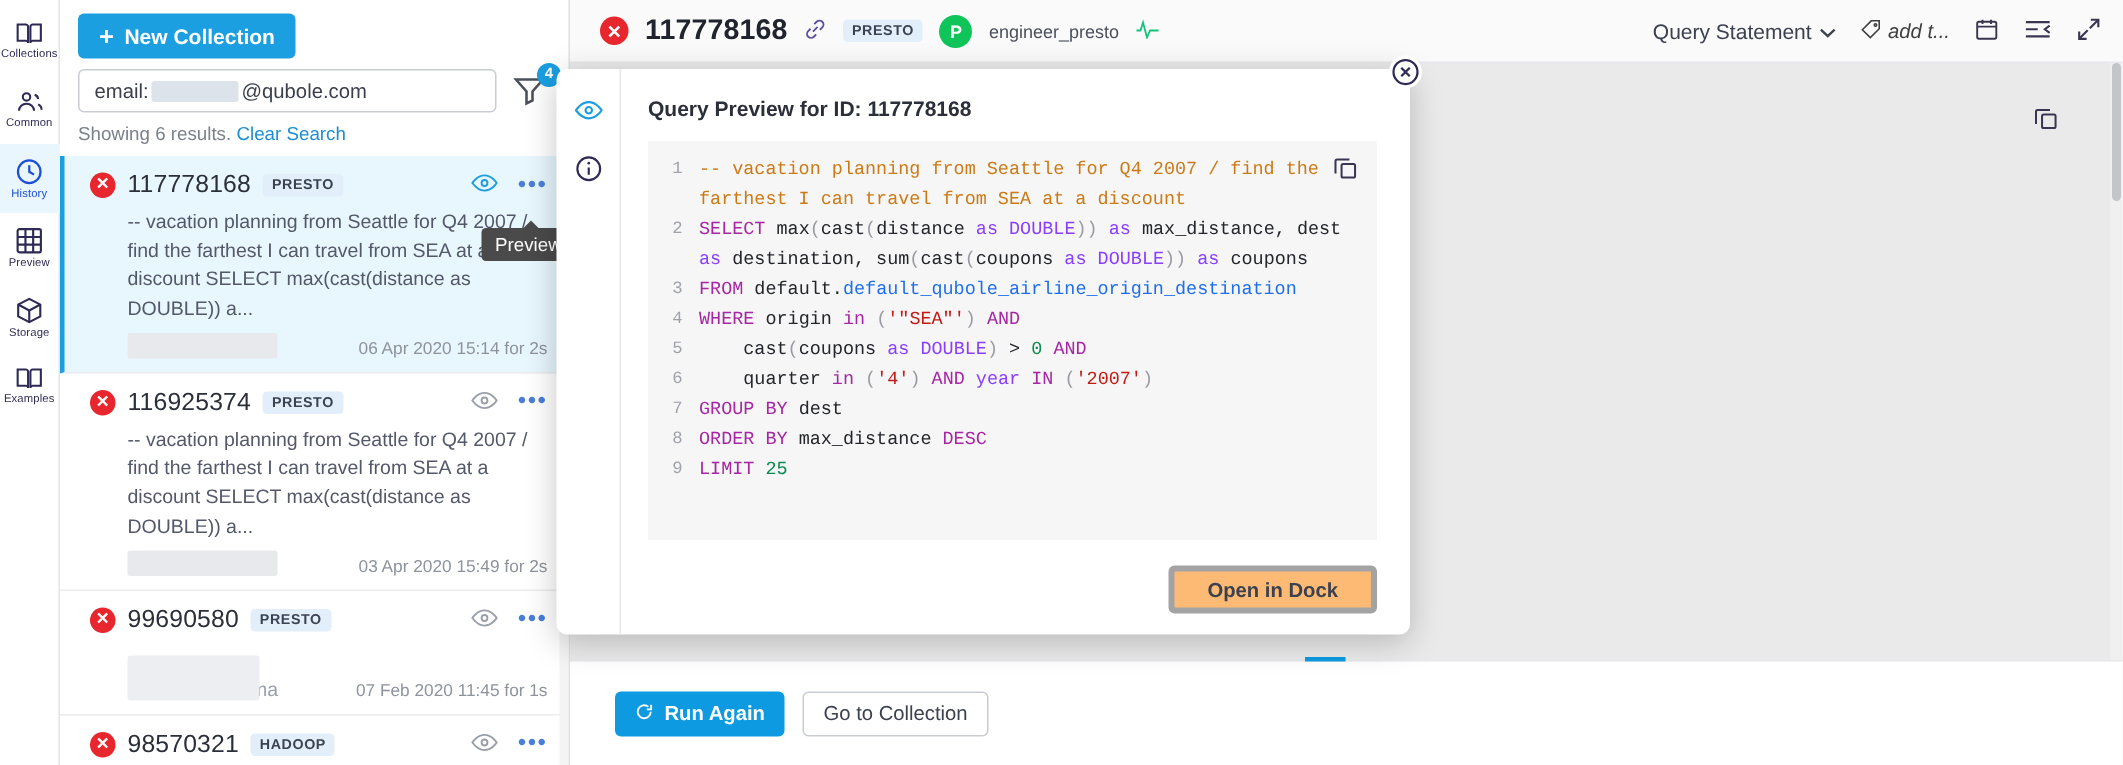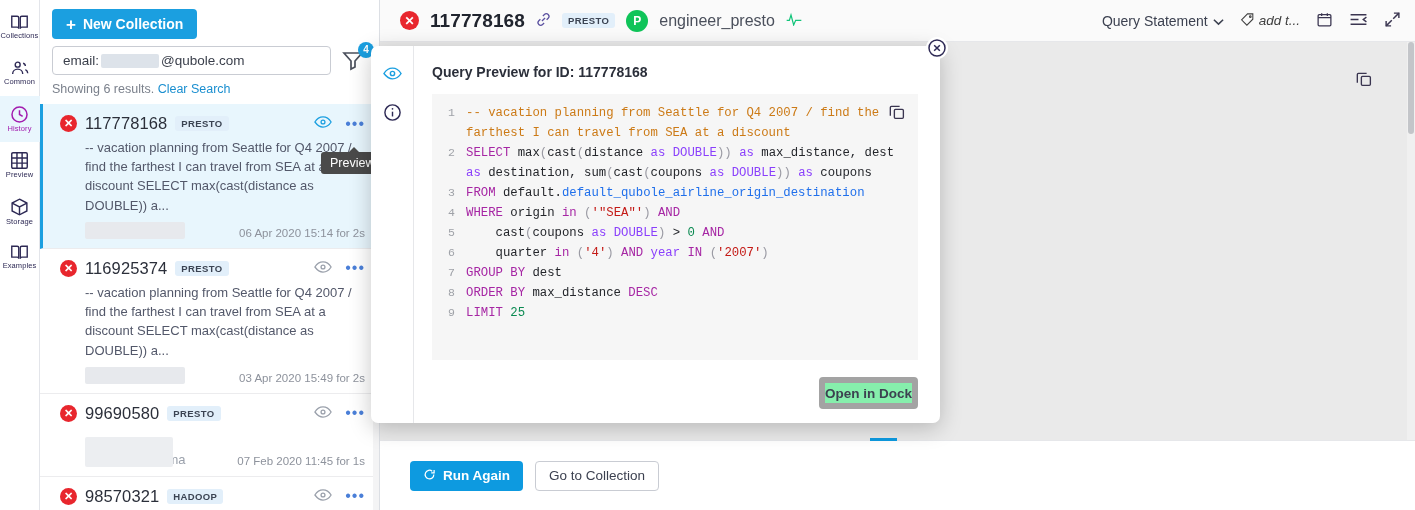--- a/index.html
+++ b/index.html
@@ -18,21 +18,21 @@
     width:40px; flex:0 0 40px; background:#ffffff;
     border-right:1px solid #e3e5ea;
     display:flex; flex-direction:column; align-items:center;
     padding-top:4px;
   }
   .rail-item {
     width:40px; height:46px; display:flex; flex-direction:column;
     align-items:center; justify-content:center; gap:1px; cursor:pointer;
     color:#2e2a55;
   }
-  .rail-item.active { background:#e9f6fd; color:#a21caf; }
+  .rail-item.active { background:#e9f6fd; color:#1d4ed8; }
   .rail-item .r-label { font-size:7.5px; letter-spacing:.1px; line-height:1; }
   .rail-item svg { display:block; }
 
   
   .listpanel {
     width:340px; flex:0 0 340px; background:#fff;
     border-right:1px solid #dcdfe4;
     display:flex; flex-direction:column; position:relative;
   }
   .newcol-wrap { padding:9px 12px 7px 12px; }
@@ -96,21 +96,21 @@
   .main { flex:1; display:flex; flex-direction:column; background:#fff; position:relative; min-width:0; }
   .topbar {
     height:42px; flex:0 0 42px; background:#fafafa; border-bottom:1px solid #e6e7ea;
     display:flex; align-items:center; padding:0 14px 0 20px; gap:11px;
   }
   .topbar .qid { font-size:19px; font-weight:bold; color:#20242e; }
   .avatar {
     width:22px; height:22px; border-radius:50%; background:#0fc459; color:#fff;
     font-size:12px; display:flex; align-items:center; justify-content:center; font-weight:bold;
   }
-  .username { font-size:16px; color:#4b505c; }
+  .username { font-size:12px; color:#4b505c; }
   .topbar-right { margin-left:auto; display:flex; align-items:center; gap:16px; color:#3a3550; }
   .qstmt { font-size:14px; color:#3c4150; display:flex; align-items:center; gap:5px; cursor:pointer; }
   .addtag { font-size:13.5px; color:#404040; font-style:italic; display:flex; align-items:center; gap:4px; cursor:pointer; }
 
   .editor-area {
     flex:1; background:#eaeaea; position:relative; padding:14px 0 0 0; min-height:0;
   }
   .editor-box {
     position:absolute; left:0px; right:16px; top:14px; height:360px;
     background:#eaeaea;
@@ -186,22 +186,22 @@
   .k2 { color:#8a3ffc; }       
   .fn { color:#24262b; }
   .id { color:#1f6feb; }
   .str{ color:#c41a16; }
   .num{ color:#0a8a51; }
   .cmt{ color:#cc7a16; }
   .pn { color:#9a9aa3; }
 
   .modal-footer { position:absolute; right:22px; bottom:14px; }
   .btn-dock {
-    background:#86efac; border:6px solid #a3a3a3; border-radius:4px; height:32px;
-    padding:0 0; font-size:13.5px; font-weight:bold; color:#3c4150;
+    background:#fdba74; border:4px solid #a3a3a3; border-radius:4px; height:32px;
+    padding:0 22px; font-size:13.5px; font-weight:bold; color:#3c4150;
     cursor:pointer; font-family:"Liberation Sans", sans-serif;
   }
 
   
   .tooltip {
     position:absolute; left:281px; top:152px; background:#4a4a4a; color:#fff;
     font-size:12.5px; padding:4px 9px; border-radius:3px; z-index:35;
   }
   .tooltip::after {
     content:""; position:absolute; top:-5px; left:28px; border-left:5px solid transparent;

